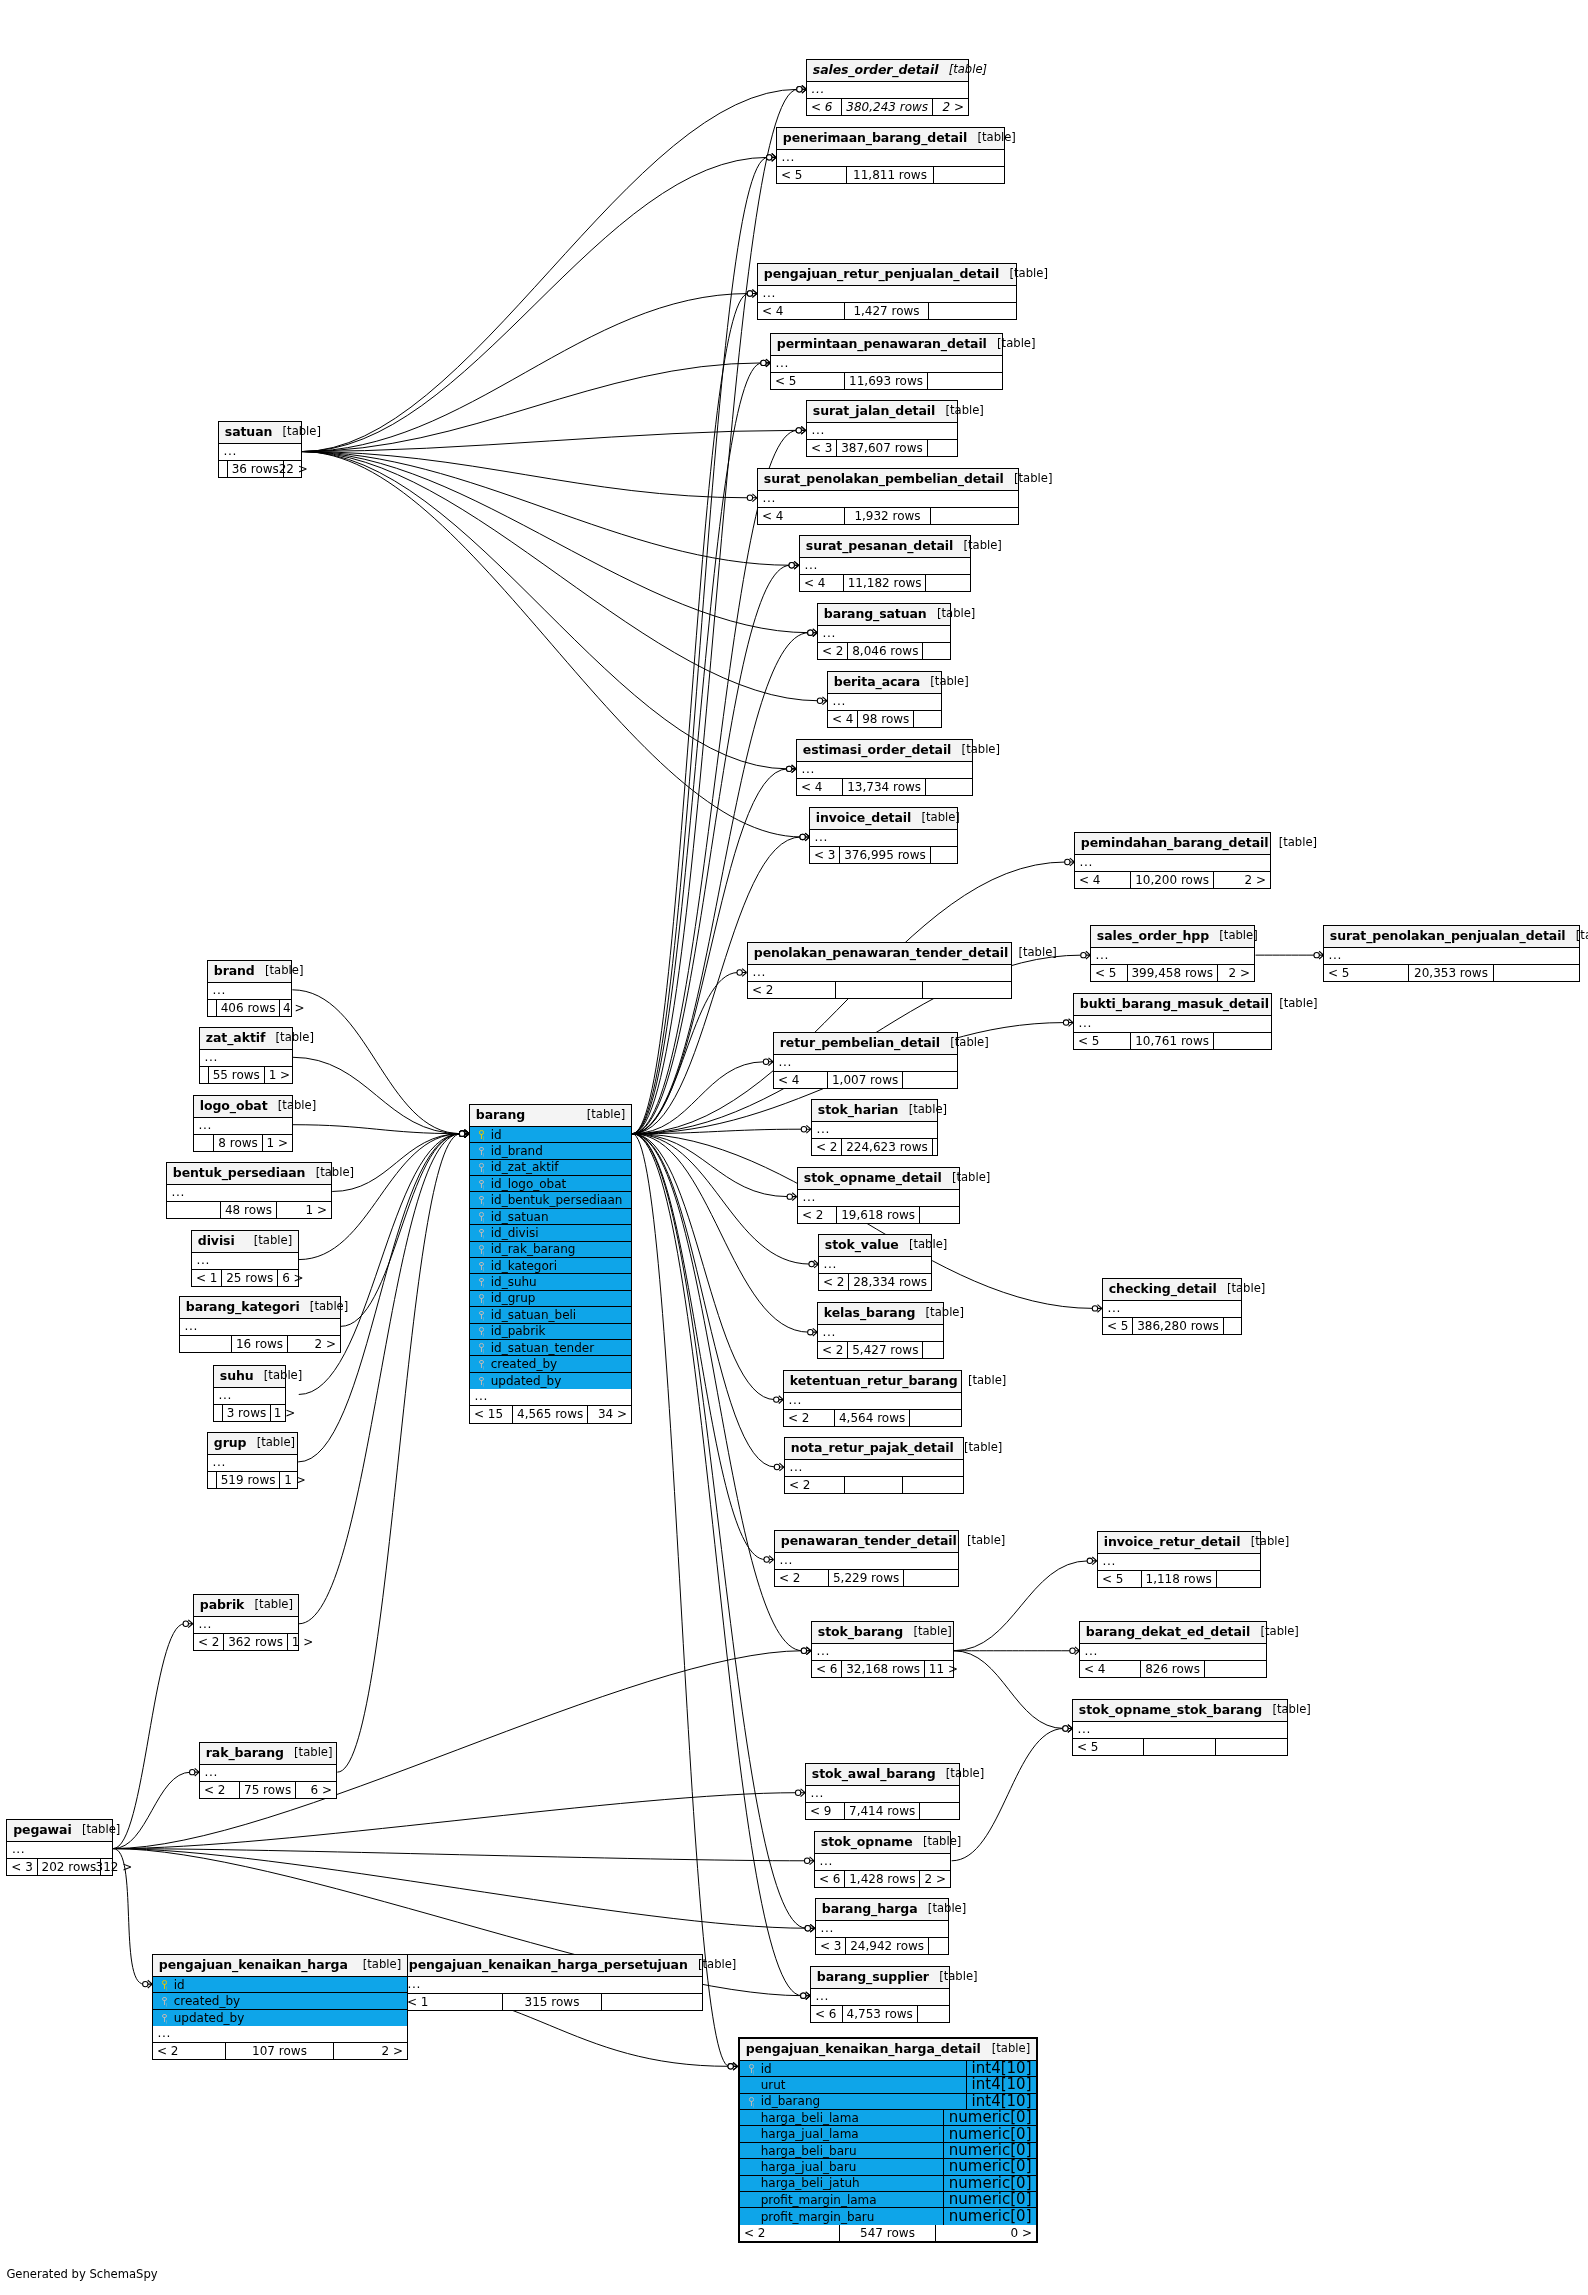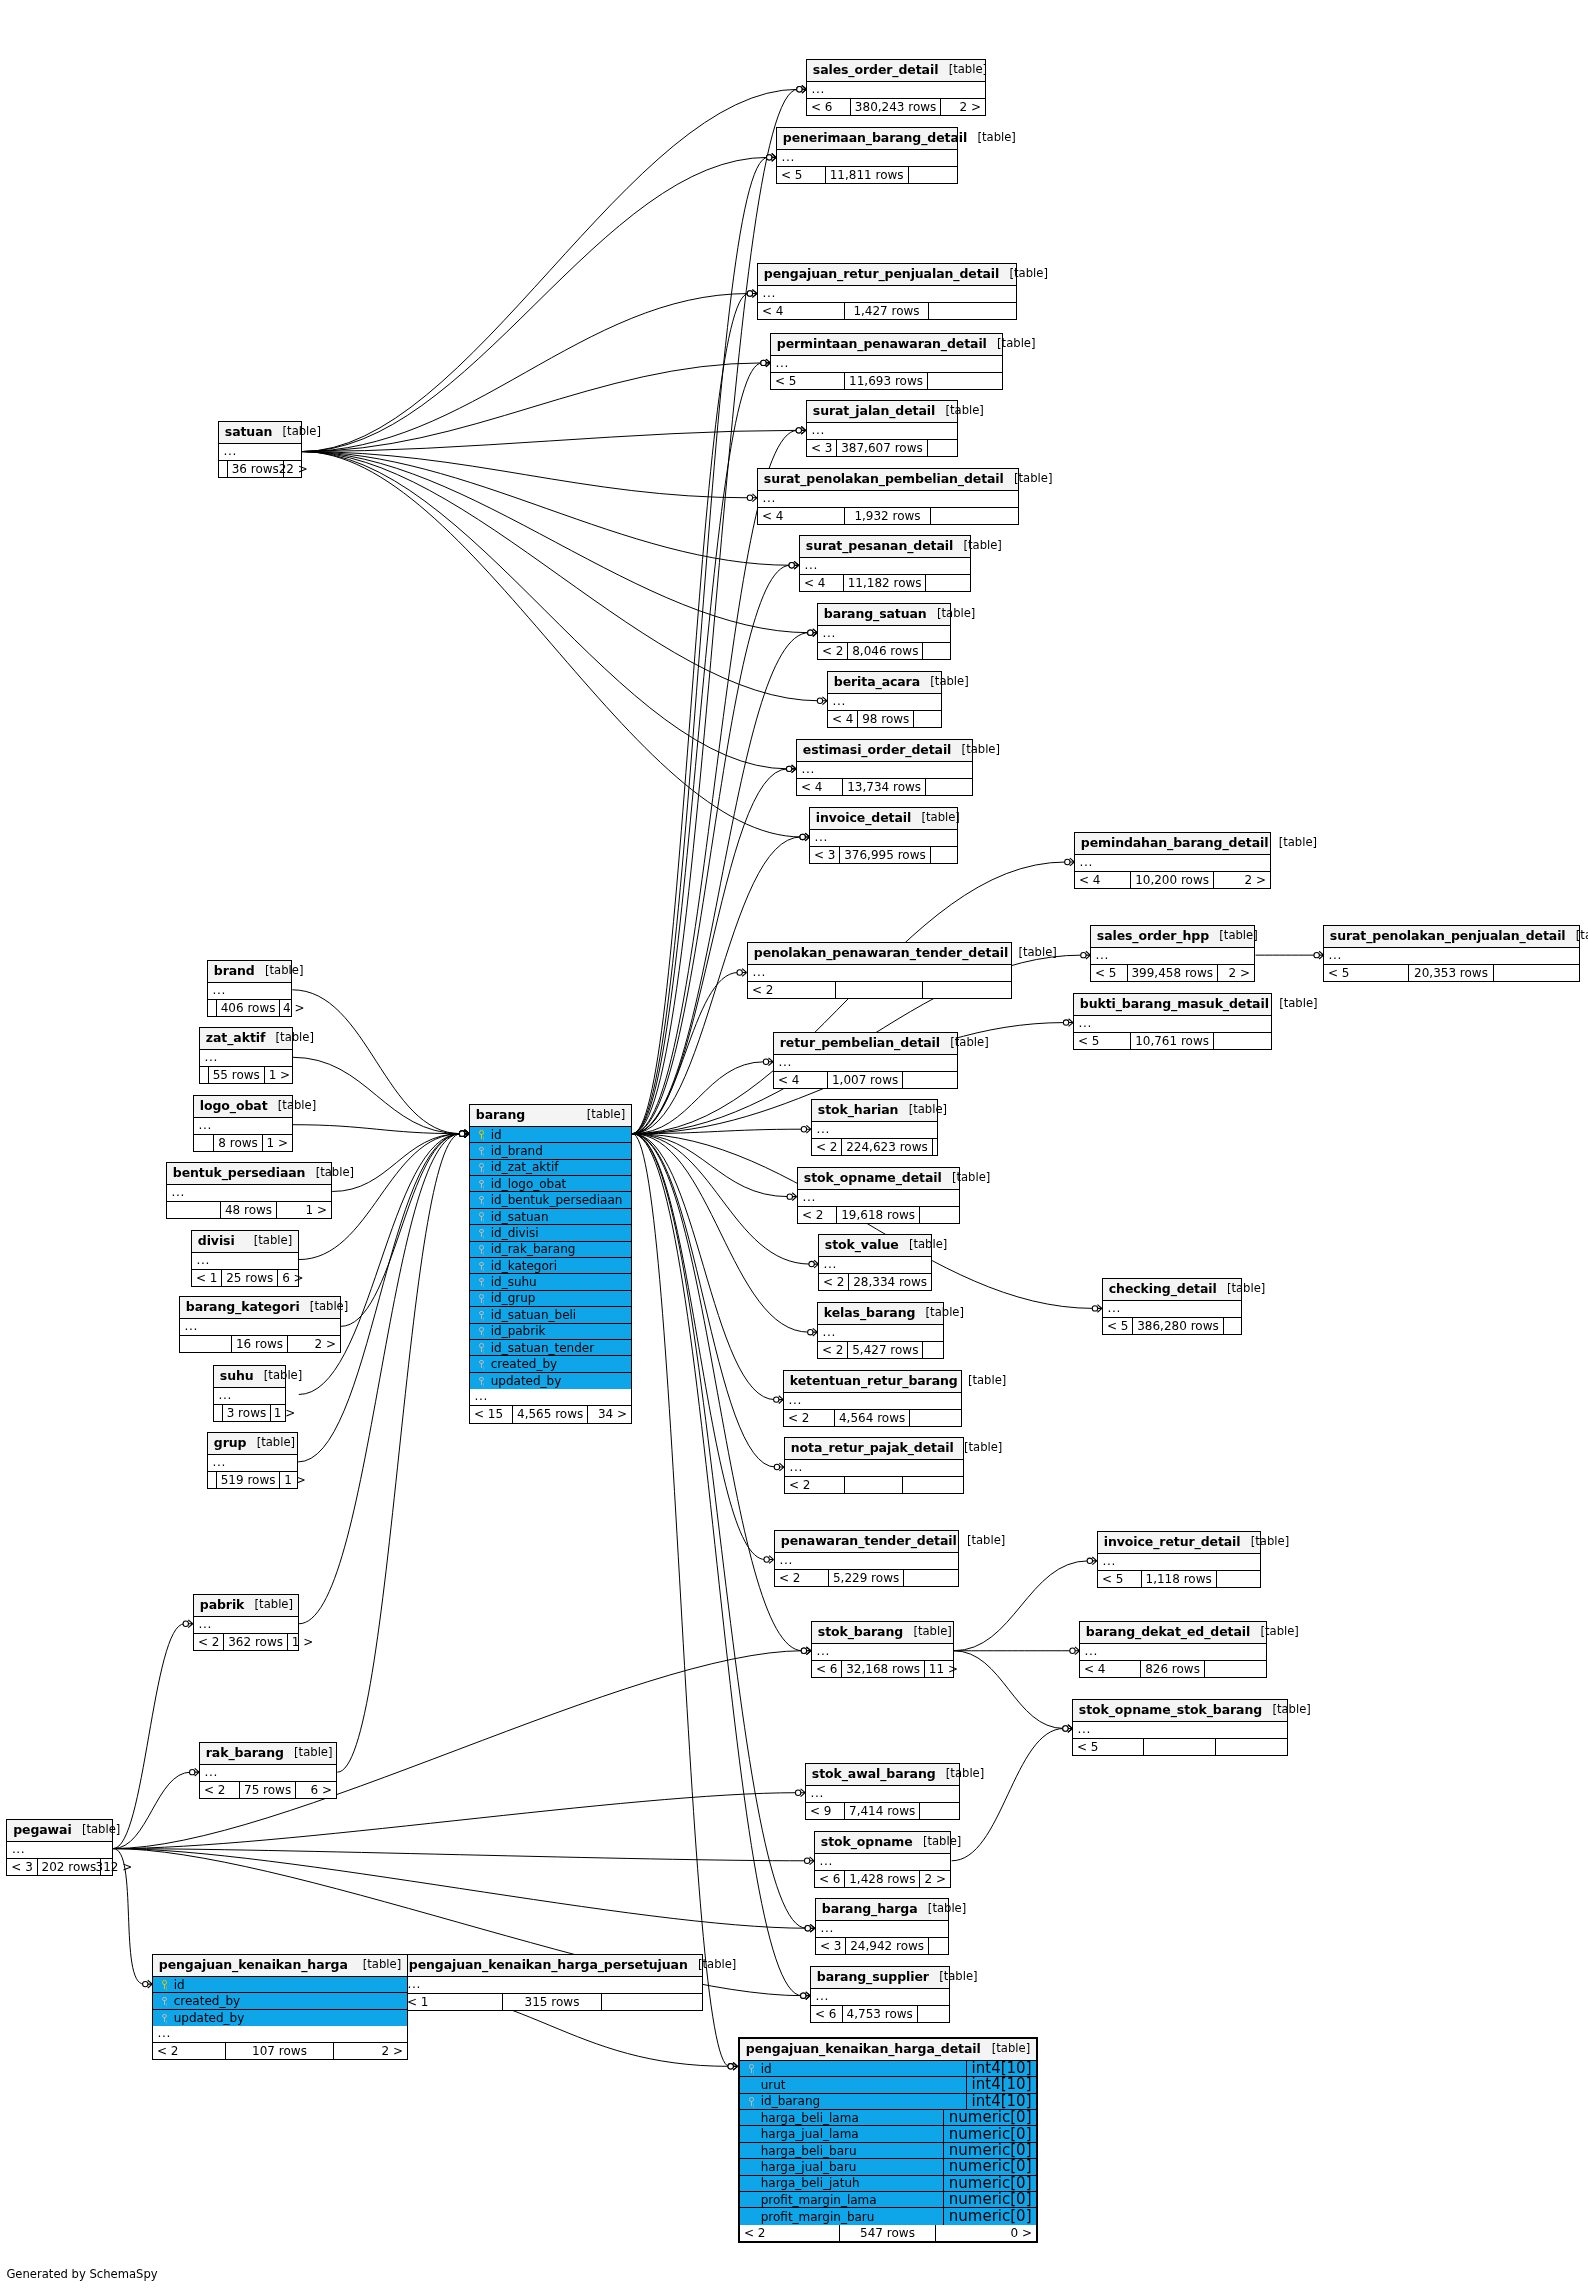--- a/index.html
+++ b/index.html
@@ -463,33 +463,33 @@
         <circle cx="615.15" cy="3089" r="4.2" fill="#fff" stroke="#000" stroke-width="1.6"></circle>
         <path d="M 626 3089 L 619 3083 M 626 3089 L 619 3095 M 626 3089 L 619 3089" stroke="#000" stroke-width="1.7" fill="none"></path>
       </g>
       <path d="M 575 3089 C 827 3089, 883 3217, 1135 3217" fill="none" stroke="#000" stroke-width="1.55"></path>
       <g>
         <circle cx="1137.15" cy="3217" r="4.2" fill="#fff" stroke="#000" stroke-width="1.6"></circle>
         <path d="M 1148 3217 L 1141 3211 M 1148 3217 L 1141 3223 M 1148 3217 L 1141 3217" stroke="#000" stroke-width="1.7" fill="none"></path>
       </g>
     </svg>
   <div id="nodes">
-      <div class="tbl" style="left: 806px; top: 59px; width: 180px;">
+      <div class="tbl" style="left: 806px; top: 59px; width: 163px; font-style: italic;">
         <div class="hdr">
           <span class="tname">sales_order_detail</span>
           <span class="ttype">[table]</span>
         </div>
         <div class="ellipsis">...</div>
         <div class="foot">
           <div class="fl" style="width:54px">&lt; 6</div>
           <div class="fc" style="flex:1 1 auto">380,243 rows</div>
           <div class="fr" style="width:54px">2 &gt;</div>
         </div>
       </div>
-      <div class="tbl" style="left: 776px; top: 127px; width: 182px;">
+      <div class="tbl" style="left: 776px; top: 127px; width: 229px;">
         <div class="hdr">
           <span class="tname">penerimaan_barang_detail</span>
           <span class="ttype">[table]</span>
         </div>
         <div class="ellipsis">...</div>
         <div class="foot">
           <div class="fl" style="width:70px">&lt; 5</div>
           <div class="fc" style="flex:1 1 auto">11,811 rows</div>
           <div class="fr" style="width:70px"></div>
         </div>

